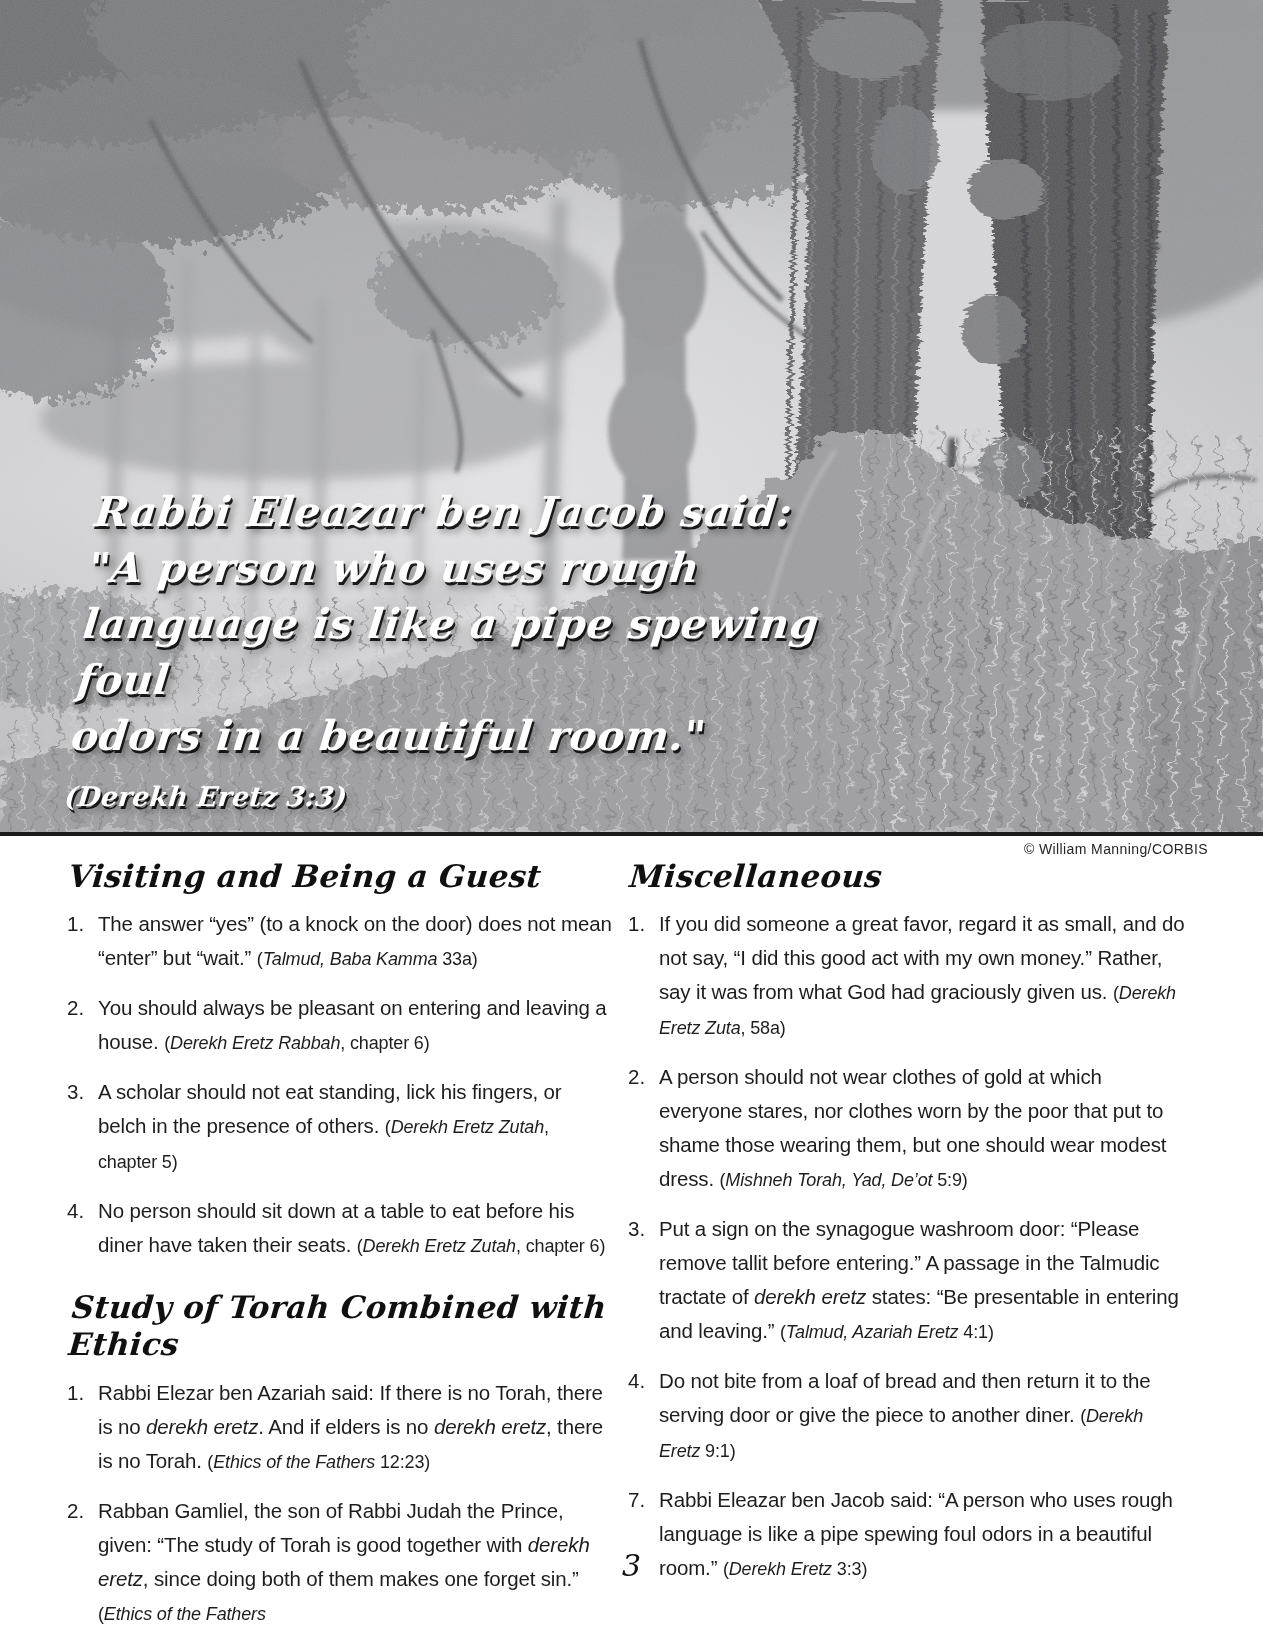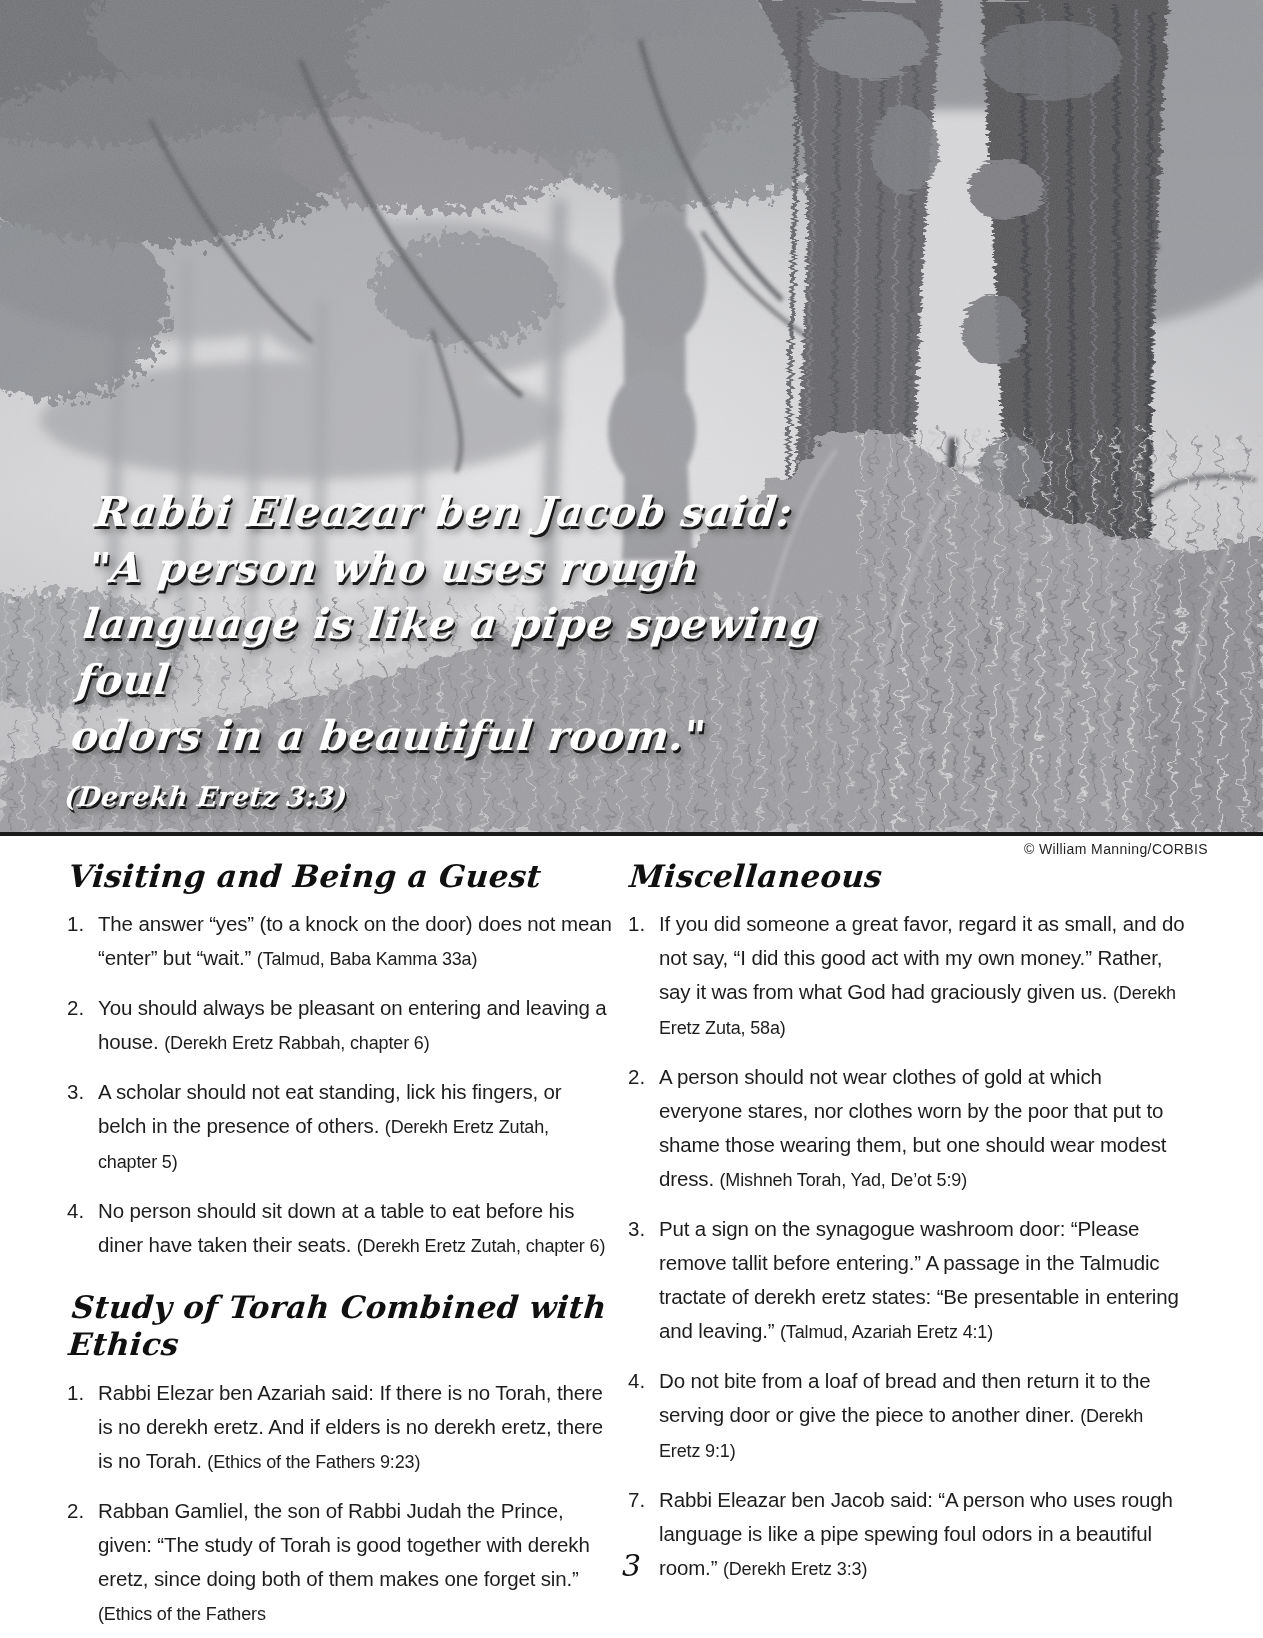--- a/index.html
+++ b/index.html
@@ -36,21 +36,21 @@
     margin:0 0 12px 0;
     font-family:"DejaVu Serif","Liberation Serif",serif;
     font-style:italic;font-weight:700;font-size:31px;line-height:1.2;
     color:#101010;letter-spacing:.3px;
     transform:skewX(-5deg);transform-origin:left bottom;
   }
   .items{margin:0 0 26px 0;}
   .item{display:flex;margin:0 0 15px 0;}
   .item .num{flex:0 0 31px;font-size:20.5px;line-height:34px;}
   .item .itext{flex:1 1 auto;font-size:20.5px;line-height:34px;letter-spacing:-0.15px;}
-  .em{}
+  .em{font-style:italic;}
   .cite{font-size:18px;}
   
   .pagenum{
     position:absolute;top:1548px;left:0;right:0;text-align:center;
     font-family:"DejaVu Serif","Liberation Serif",serif;
     font-style:italic;font-size:30px;color:#111;
   }
 </style>
 </head>
 <body>
@@ -240,21 +240,21 @@
           </div>
           <div class="item">
             <div class="num">4.</div>
             <div class="itext"><span>No person should sit down at a table to eat before his diner have taken their seats. </span><span class="cite">(</span><span class="cite em">Derekh Eretz Zutah</span><span class="cite">, chapter 6)</span></div>
           </div>
         </div>
         <h2 class="script-heading">Study of Torah Combined with Ethics</h2>
         <div class="items">
           <div class="item">
             <div class="num">1.</div>
-            <div class="itext"><span>Rabbi Elezar ben Azariah said: If there is no Torah, there is no </span><span class="em">derekh eretz</span><span>. And if elders is no </span><span class="em">derekh eretz</span><span>, there is no Torah. </span><span class="cite">(</span><span class="cite em">Ethics of the Fathers</span><span class="cite"> 9:23)</span></div>
+            <div class="itext"><span>Rabbi Elezar ben Azariah said: If there is no Torah, there is no </span><span class="em">derekh eretz</span><span>. And if elders is no </span><span class="em">derekh eretz</span><span>, there is no Torah. </span><span class="cite">(</span><span class="cite em">Ethics of the Fathers</span><span class="cite"> 12:23)</span></div>
           </div>
           <div class="item">
             <div class="num">2.</div>
             <div class="itext"><span>Rabban Gamliel, the son of Rabbi Judah the Prince, given: “The study of Torah is good together with </span><span class="em">derekh eretz</span><span>, since doing both of them makes one forget sin.” </span><span class="cite">(</span><span class="cite em">Ethics of the Fathers</span></div>
           </div>
         </div>
       </section>
     <section class="col right" id="col-right">
         <h2 class="script-heading">Miscellaneous</h2>
         <div class="items">

